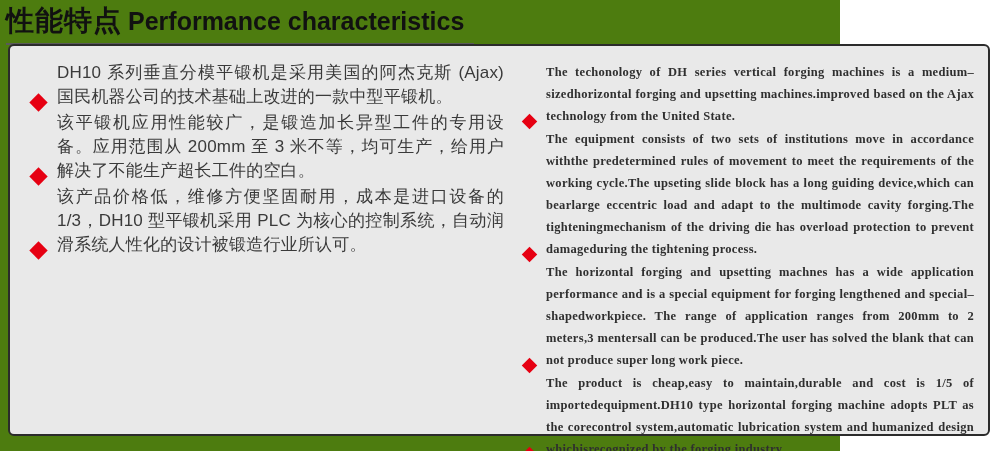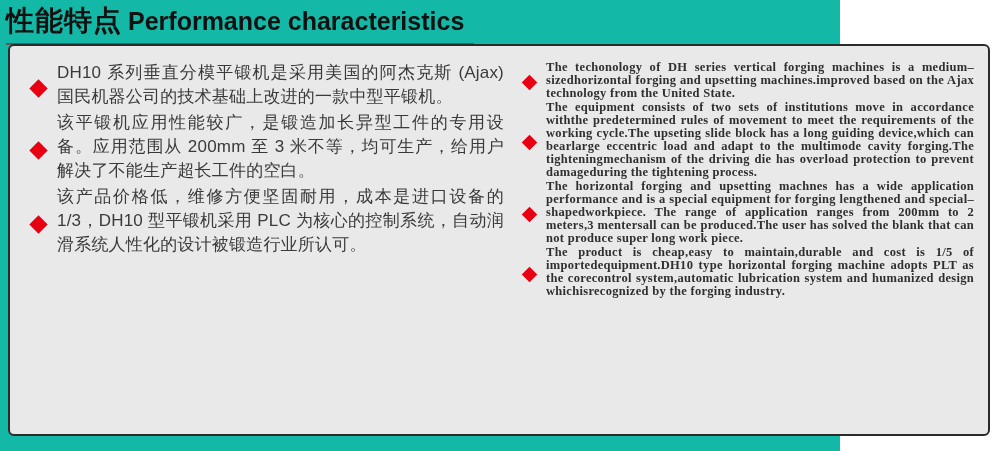--- a/index.html
+++ b/index.html
@@ -8,21 +8,21 @@
     background: #ffffff;
     width: 1000px;
     height: 451px;
     overflow: hidden;
     font-family: "Liberation Sans", "DejaVu Sans", sans-serif;
   }
   .page {
     position: relative;
     width: 840px;
     height: 451px;
-    background: #14b8a6;
+    background: #4d7c0f;
   }
   .title-wrap {
     position: absolute;
     left: 6px;
     top: 2px;
     display: inline-block;
     border-bottom: 2px solid #5a5a5a;
     padding: 0 10px 3px 0;
     white-space: nowrap;
   }
@@ -50,21 +50,21 @@
     border-radius: 6px;
     display: flex;
     padding: 15px 14px 8px 20px;
     gap: 18px;
   }
   .col { box-sizing: border-box; }
   .col-left { width: 474px; flex: 0 0 auto; }
   .col-right { flex: 1 1 auto; min-width: 0; }
   .item {
     display: flex;
-    align-items: center;
+    align-items: flex-end;
   }
   .col-left .item { margin-bottom: 2px; }
   .col-right .item { margin-bottom: 1px; }
   .diamond {
     flex: 0 0 auto;
     background: #e60012;
     transform: rotate(45deg);
     display: inline-block;
   }
   .col-left .diamond {
@@ -81,21 +81,21 @@
     font-size: 17px;
     line-height: 24px;
     color: #3a3a3a;
     text-align: justify;
     font-weight: 400;
     letter-spacing: 0.2px;
   }
   .item-text-en {
     font-family: "Liberation Serif", "DejaVu Serif", serif;
     font-size: 12.5px;
-    line-height: 13px;
+    line-height: 22px;
     color: #2f2f2f;
     font-weight: 700;
     text-align: justify;
     letter-spacing: 0.3px;
   }
 </style>
 </head>
 <body>
 
 <div class="page">

